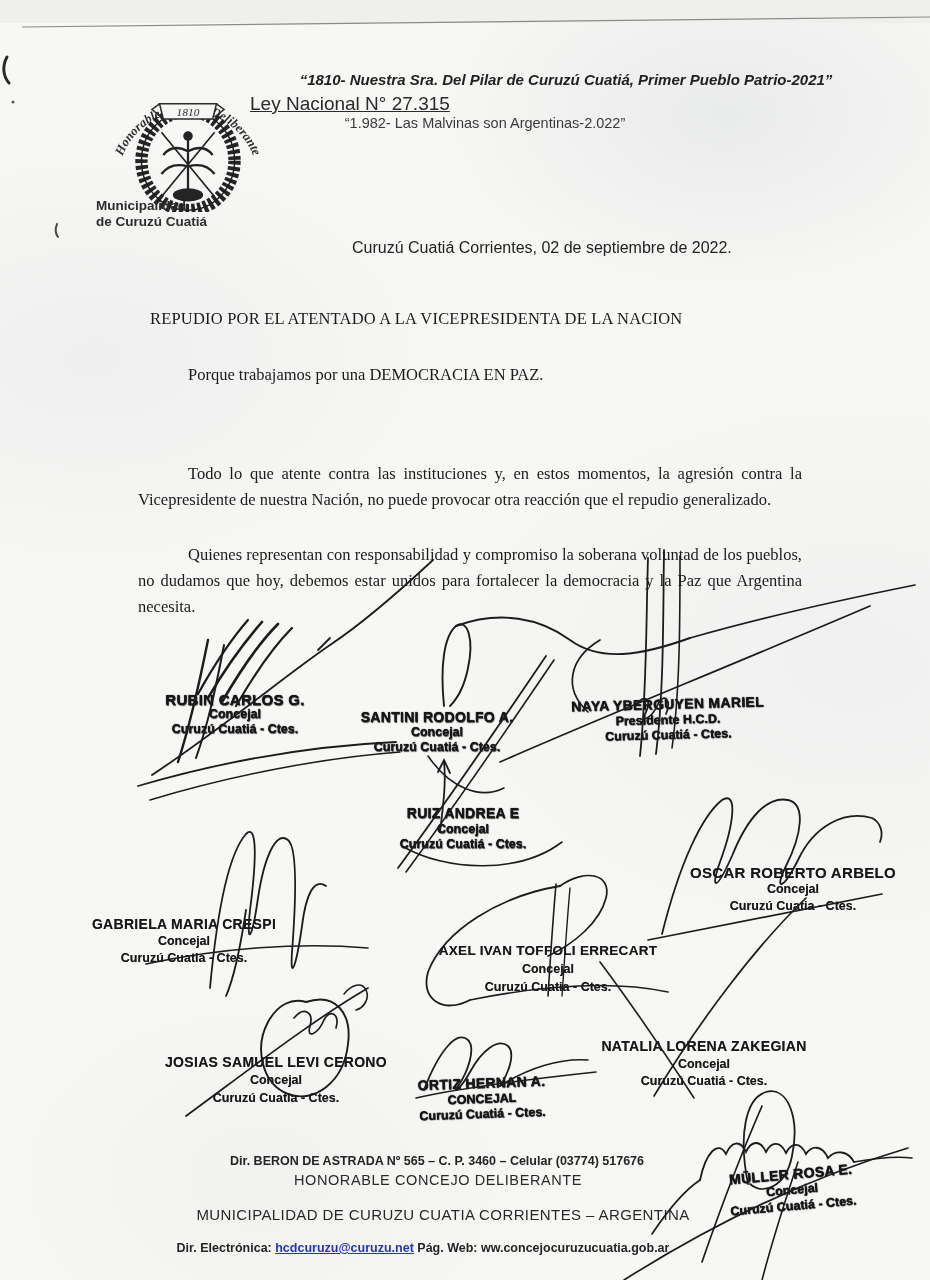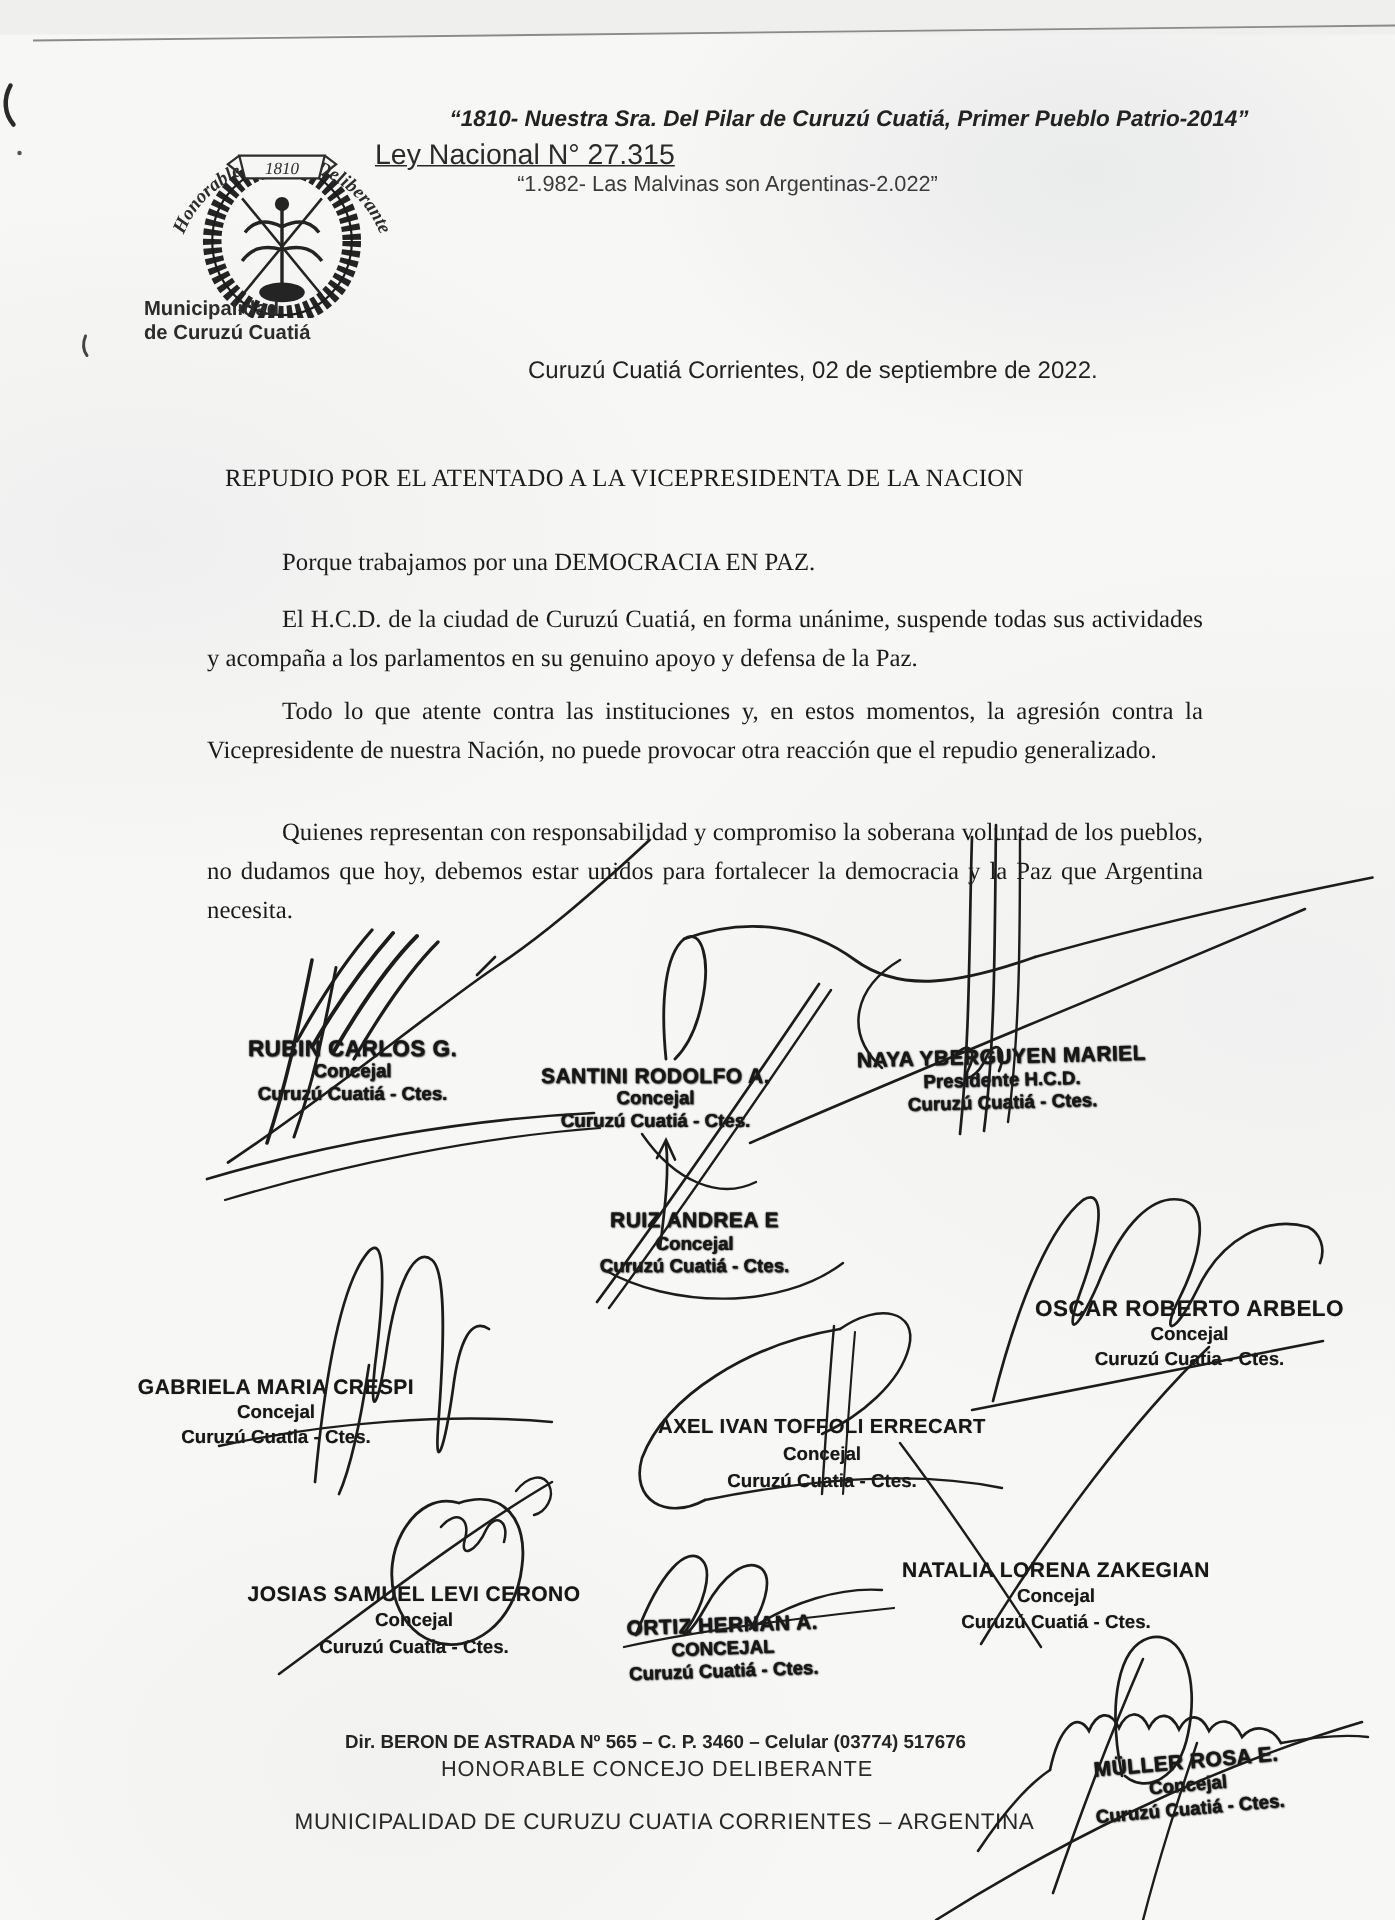--- a/index.html
+++ b/index.html
@@ -94,29 +94,28 @@
       <path d="M90,82 L90,138 M90,94 C78,88 70,90 64,98 M90,94 C102,88 110,90 116,98 M90,110 C76,106 68,110 62,118 M90,110 C104,106 112,110 118,118" stroke="#242424" stroke-width="2.4" fill="none"></path>
       <ellipse cx="90" cy="140" rx="16" ry="7" fill="#242424"></ellipse>
       <path d="M76,158 L90,170 L104,158 M82,164 L90,172 L98,164" stroke="#242424" stroke-width="2" fill="none"></path>
     </svg>
   </div>
   <div class="seal-caption">
     <div>Municipalidad</div>
     <div>de Curuzú Cuatiá</div>
   </div>
 
-  <div class="motto1">“1810- Nuestra Sra. Del Pilar de Curuzú Cuatiá, Primer Pueblo Patrio-2014”</div>
+  <div class="motto1">“1810- Nuestra Sra. Del Pilar de Curuzú Cuatiá, Primer Pueblo Patrio-2021”</div>
   <div class="law">Ley Nacional N° 27.315</div>
   <div class="motto2">“1.982- Las Malvinas son Argentinas-2.022”</div>
 
   <div class="dateline">Curuzú Cuatiá Corrientes, 02 de septiembre de 2022.</div>
   <div class="doc-title">REPUDIO POR EL ATENTADO A LA VICEPRESIDENTA DE LA NACION</div>
 
   <p class="para p0">Porque trabajamos por una DEMOCRACIA EN PAZ.</p>
-  <p class="para p1">El H.C.D. de la ciudad de Curuzú Cuatiá, en forma unánime, suspende todas sus actividades y acompaña a los parlamentos en su genuino apoyo y defensa de la Paz.</p>
   <p class="para p2">Todo lo que atente contra las instituciones y, en estos momentos, la agresión contra la Vicepresidente de nuestra Nación, no puede provocar otra reacción que el repudio generalizado.</p>
   <p class="para p3">Quienes representan con responsabilidad y compromiso la soberana voluntad de los pueblos, no dudamos que hoy, debemos estar  unidos para fortalecer la democracia y la Paz que Argentina necesita.</p>
 
   <div class="stamp heavy st-rubin">
     <div class="s-name">RUBIN CARLOS G.</div>
     <div class="s-role">Concejal</div>
     <div class="s-place">Curuzú Cuatiá - Ctes.</div>
   </div>
   <div class="stamp heavy st-santini">
     <div class="s-name">SANTINI RODOLFO A.</div>
@@ -231,13 +230,14 @@
     <path d="M652,1234 C672,1204 688,1188 700,1180" stroke-width="1.7"></path>
     <path d="M700,1180 C706,1152 718,1140 726,1154 C731,1142 740,1139 746,1152 C751,1141 760,1139 766,1152 C771,1142 780,1140 786,1153 C791,1143 800,1141 806,1154 C812,1145 822,1145 828,1158 C836,1149 848,1151 854,1162" stroke-width="1.8"></path>
     <path d="M854,1162 C876,1158 896,1156 912,1158" stroke-width="1.6"></path>
     <path d="M624,1280 C700,1232 800,1180 908,1148" stroke-width="1.7"></path>
     <path d="M760,1288 C772,1240 786,1198 798,1162" stroke-width="1.6"></path>
   </svg>
 
   <div class="f1">HONORABLE CONCEJO DELIBERANTE</div>
   <div class="f2">MUNICIPALIDAD DE CURUZU CUATIA CORRIENTES – ARGENTINA</div>
   <div class="f3">Dir. BERON DE ASTRADA Nº 565 – C. P. 3460 – Celular (03774) 517676</div>
+  <div class="f4"><span>Dir. Electrónica: </span><span class="email">hcdcuruzu@curuzu.net</span><span> Pág. Web: ww.concejocuruzucuatia.gob.ar</span></div>
 </div>
 
 </body></html>

